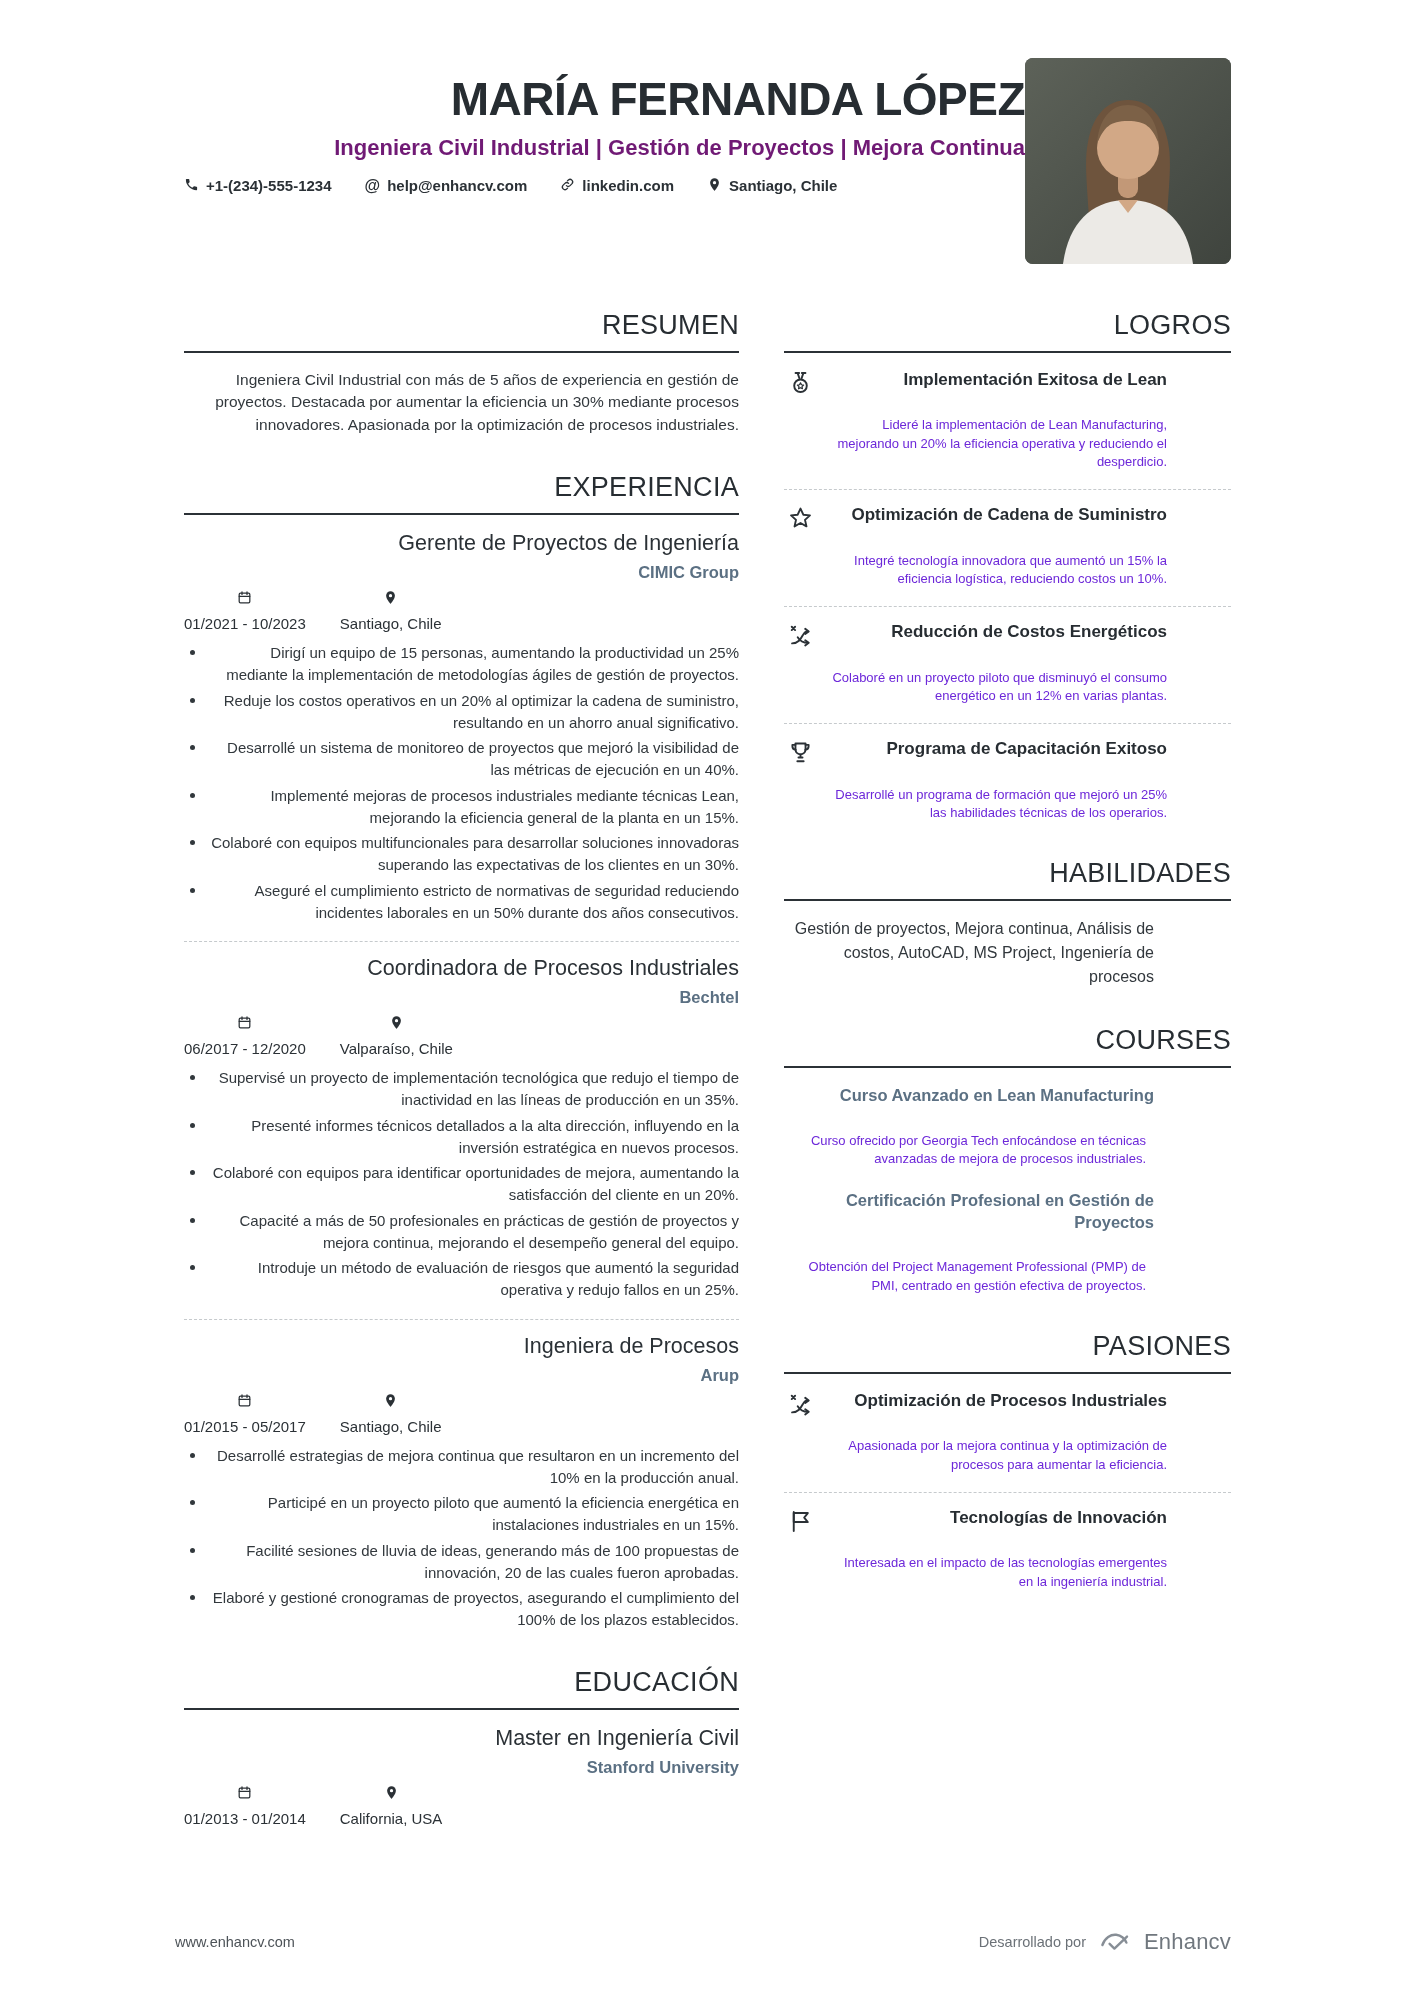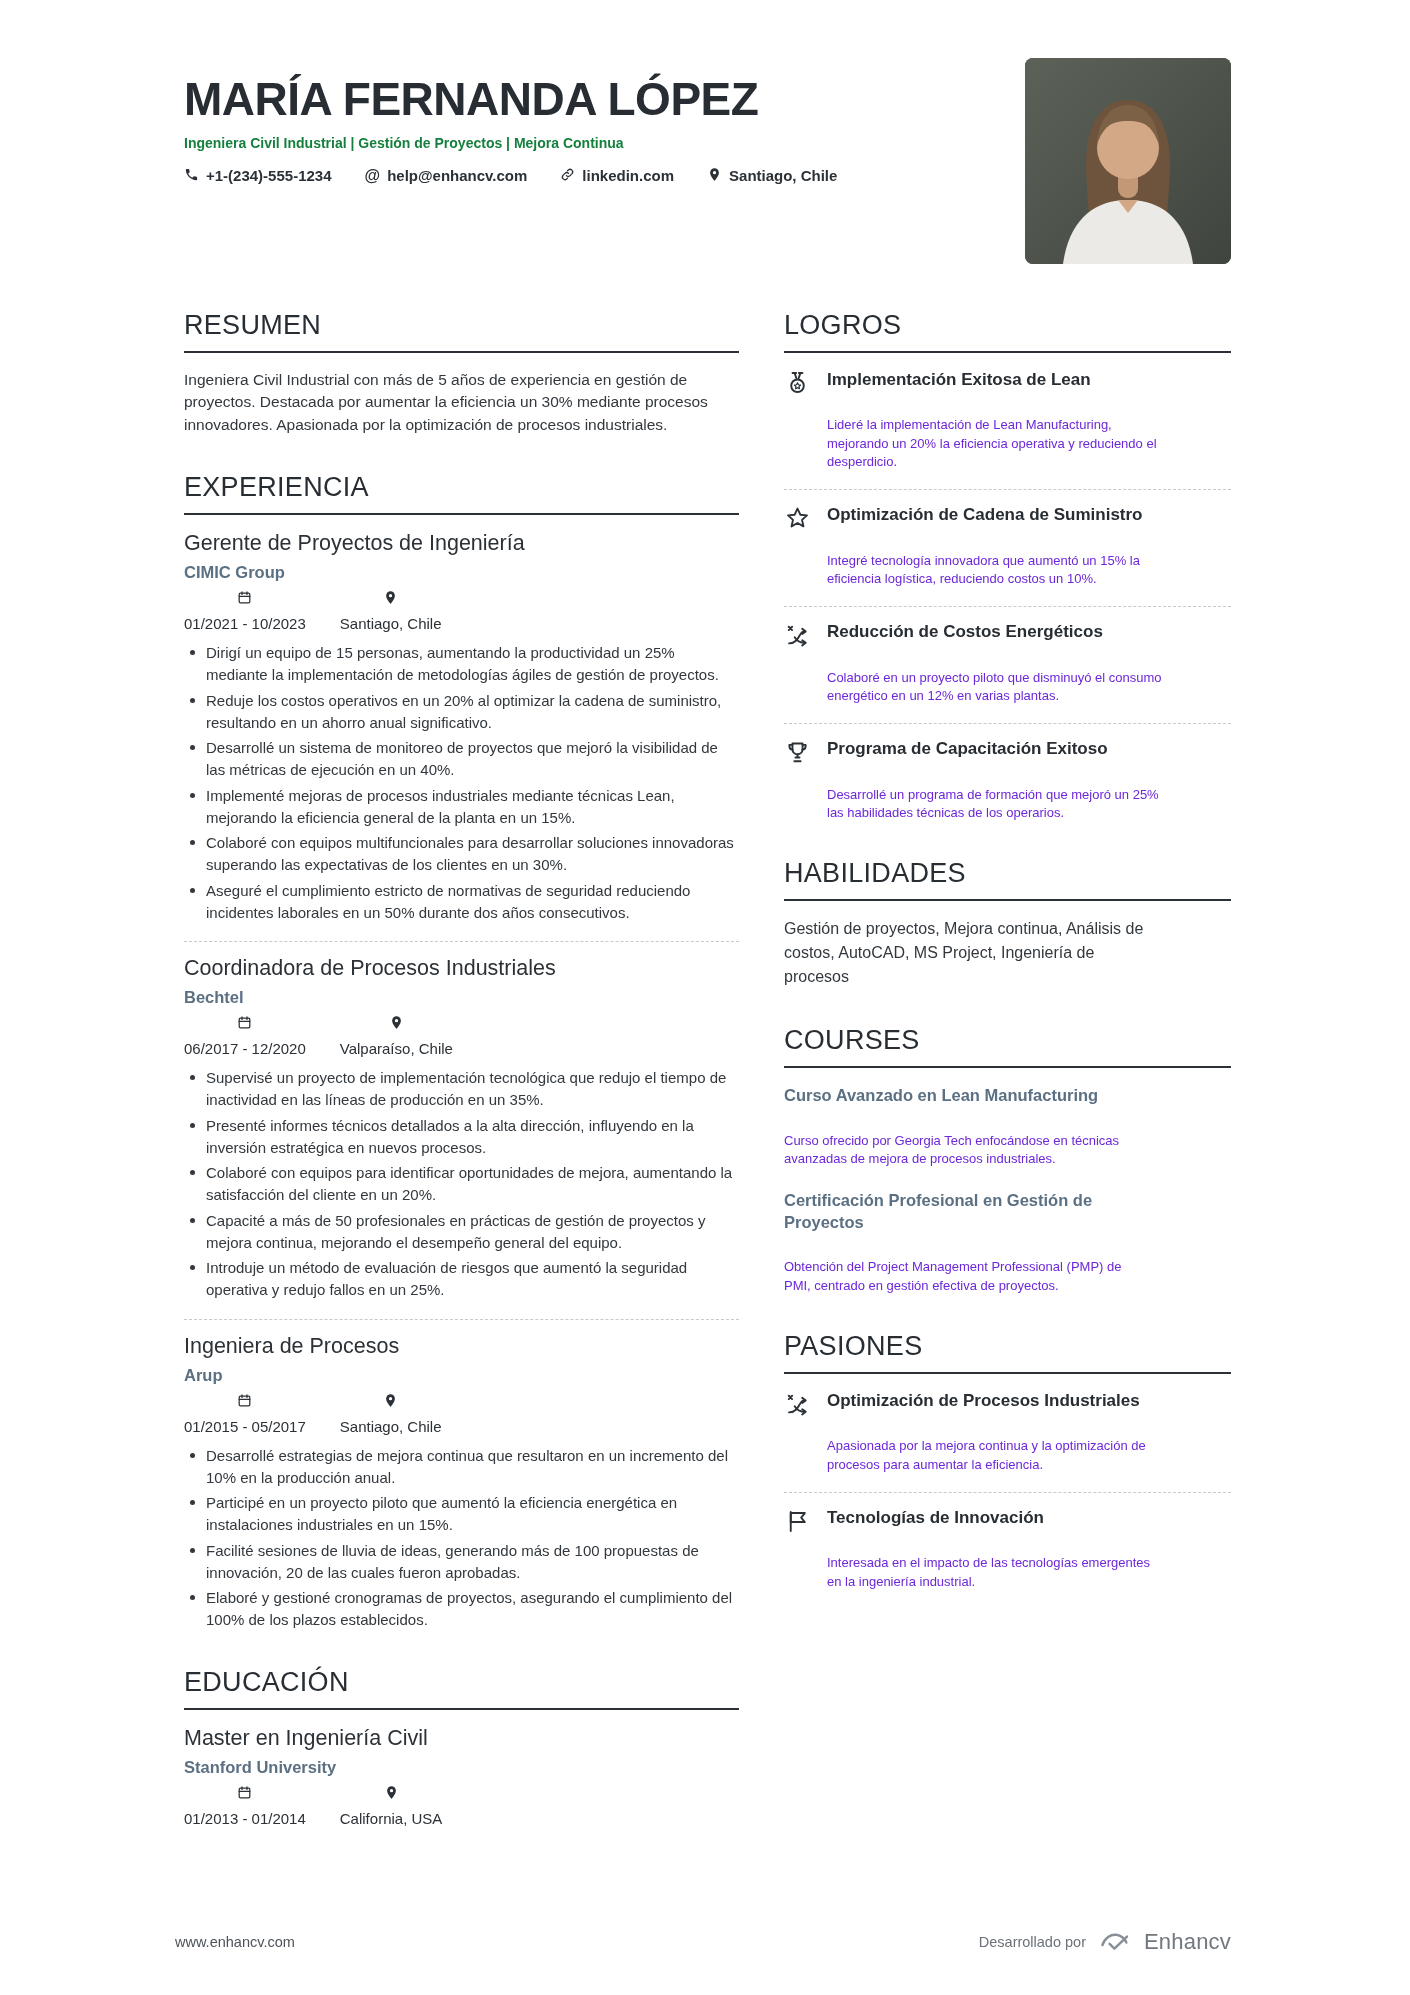--- a/index.html
+++ b/index.html
@@ -6,31 +6,32 @@
   html, body { background: #ffffff; }
   body { font-family: "Liberation Sans", "DejaVu Sans", sans-serif; color: #2b3136; }
 
   .page {
     position: relative;
     width: 1212px;
     min-height: 1995px;
     margin: 0 auto;
     background: #ffffff;
     padding: 58px 80px 110px 85px;
+    text-align: right;
   }
 
   
   .header { display: flex; justify-content: space-between; align-items: flex-start; }
   .header-left { flex: 1; padding-top: 16px; }
   .person-name {
     font-size: 46px; font-weight: 700; letter-spacing: -0.5px;
     color: #272d32; line-height: 1.1;
   }
   .person-title {
-    margin-top: 10px; font-size: 14px; font-weight: 700; color: #15803d;
+    margin-top: 10px; font-size: 22px; font-weight: 700; color: #701a75;
   }
   .contact-row {
     margin-top: 16px; display: flex; align-items: center; gap: 33px;
     font-size: 15px; font-weight: 700; color: #2b3136; flex-wrap: wrap;
   }
   .contact-item { display: inline-flex; align-items: center; gap: 7px; text-decoration: none; color: #2b3136; }
   .at-glyph { font-size: 16px; font-weight: 700; color: #2b3136; line-height: 1; }
   .photo {
     flex: none; width: 206px; height: 206px; border-radius: 8px;
     overflow: hidden; background: #4b5048;

